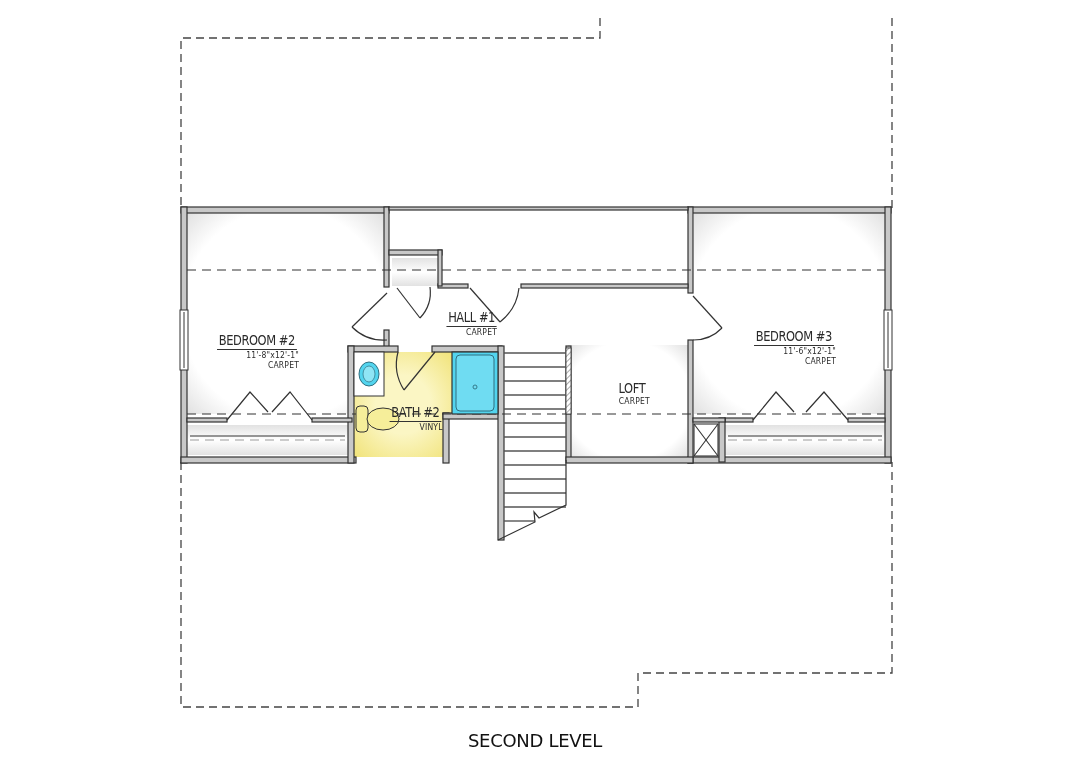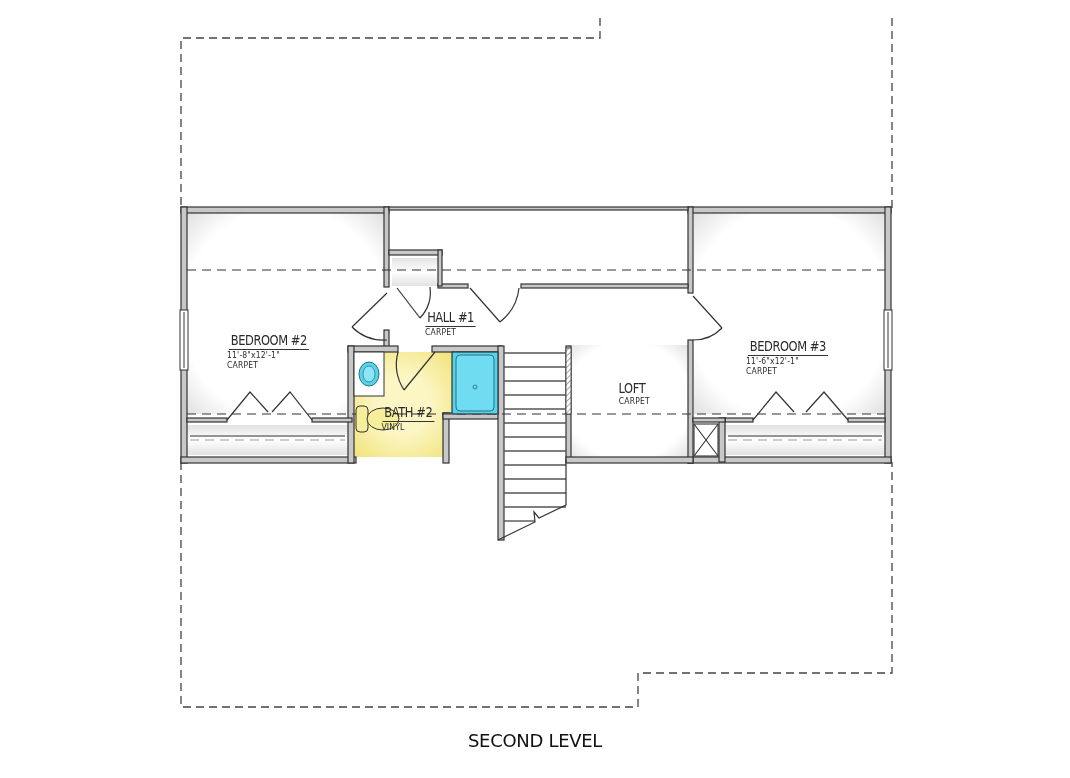--- a/index.html
+++ b/index.html
@@ -1,18 +1,18 @@
 <!DOCTYPE html>
 <html><head>
   <meta charset="utf-8">
   <style>
     html, body { margin: 0; padding: 0; background: #ffffff; }
     body { width: 1070px; height: 778px; position: relative; overflow: hidden; font-family: "Liberation Sans", "DejaVu Sans", sans-serif; }
     svg { position: absolute; left: 0; top: 0; }
-    .lbl { position: absolute; text-align: left; color: #2a2a2a; font-family: "DejaVu Sans", sans-serif; white-space: nowrap; }
+    .lbl { position: absolute; text-align: right; color: #2a2a2a; font-family: "DejaVu Sans", sans-serif; white-space: nowrap; }
     .room-name { font-size: 13.5px; letter-spacing: -0.5px; border-bottom: 1px solid #333; padding: 0 2px 1px; display: inline-block; font-weight: normal; transform: scaleX(0.85); }
     .room-sub { font-size: 8.5px; letter-spacing: 0.2px; line-height: 10px; display: block; transform: scaleX(0.9); }
     .room-plain { font-size: 13.5px; letter-spacing: -0.5px; display: block; transform: scaleX(0.85); }
     .caption { position: absolute; left: 0; width: 1070px; top: 730px; text-align: center; font-size: 18px; color: #111; font-family: "DejaVu Sans", sans-serif; letter-spacing: -0.3px; }
   </style>
 </head>
 <body>
 
 <svg width="1070" height="778" viewBox="0 0 1070 778" xmlns="http://www.w3.org/2000/svg">
   <defs>
@@ -171,27 +171,27 @@
       <line x1="504" y1="465" x2="566" y2="465"></line>
       <line x1="504" y1="479" x2="566" y2="479"></line>
       <line x1="504" y1="493" x2="566" y2="493"></line>
       <line x1="504" y1="507" x2="566" y2="507"></line>
       <line x1="504" y1="521" x2="535" y2="521"></line>
     </g>
     <polyline points="566,460 566,505 539,518 534,512 535,522 498,540" fill="none" stroke="#333" stroke-width="1.2"></polyline>
   </g>
 </svg>
 
-<div class="lbl" style="left:222px; top:330px; width:100px;">
+<div class="lbl" style="left:204px; top:330px; width:100px;">
   <span class="room-name">BEDROOM #2</span>
   <span class="room-sub">11'-8"x12'-1"</span>
   <span class="room-sub">CARPET</span>
 </div>
 
-<div class="lbl" style="left:741px; top:336px; width:100px;">
+<div class="lbl" style="left:741px; top:326px; width:100px;">
   <span class="room-name">BEDROOM #3</span>
   <span class="room-sub">11'-6"x12'-1"</span>
   <span class="room-sub">CARPET</span>
 </div>
 
 <div class="lbl" style="left:421px; top:307px; width:80px;">
   <span class="room-name">HALL #1</span>
   <span class="room-sub">CARPET</span>
 </div>
 

